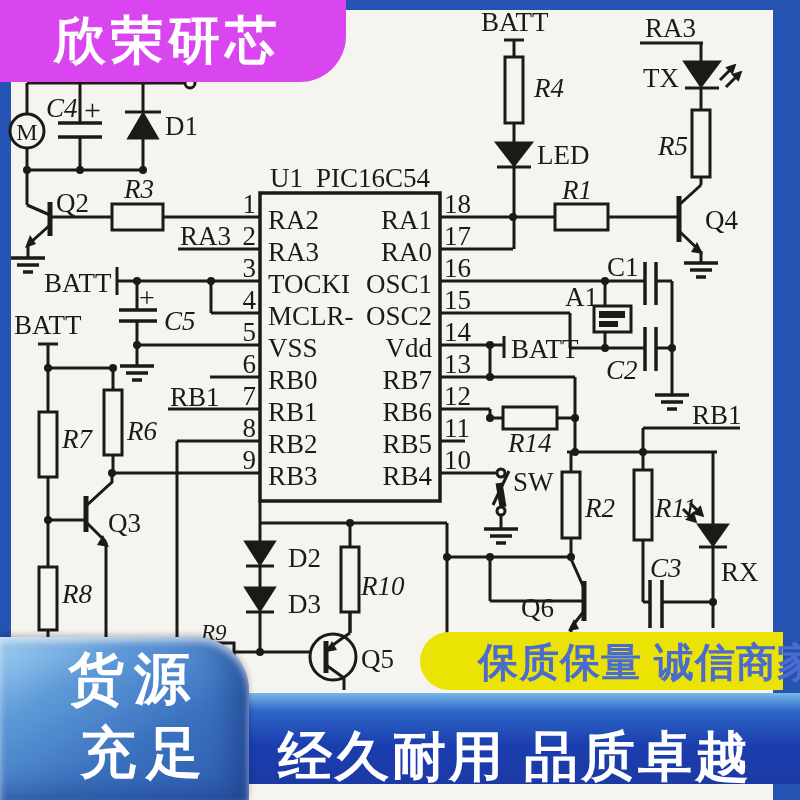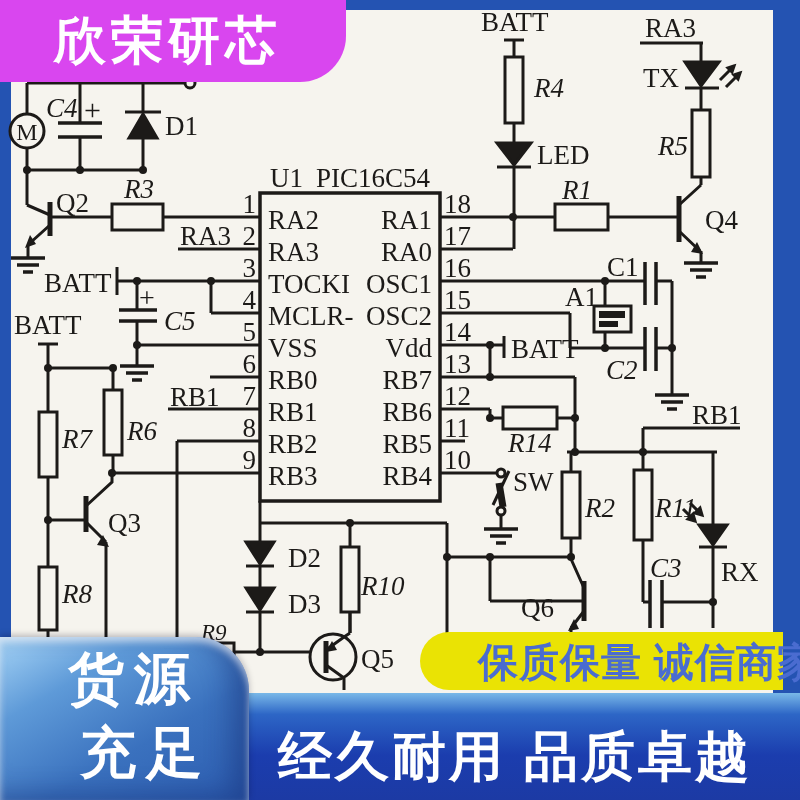--- a/index.html
+++ b/index.html
@@ -31,21 +31,21 @@
     background:#eae304;border-radius:29px 0 0 29px;
     display:flex;align-items:flex-end;
   }
   #yellow-banner .txt{
     color:#4a6cd0;font-size:40px;font-weight:700;letter-spacing:1px;
     padding-left:58px;white-space:nowrap;
   }
 
   
   #bottom-banner{
-    position:absolute;left:0;top:693px;width:800px;height:107px;z-index:6;
+    position:absolute;left:0;top:693px;width:800px;height:91px;z-index:6;
     background:linear-gradient(180deg,#79b8e8 0%,#2d66c6 20%,#1b3dae 58%,#1c3aa4 100%);
   }
   #bottom-banner .txt{
     position:absolute;left:278px;top:28px;
     color:#ffffff;font-size:54px;font-weight:700;letter-spacing:3px;white-space:nowrap;
   }
 
   
   #left-panel{
     position:absolute;left:0;top:637px;width:249px;height:163px;z-index:8;

